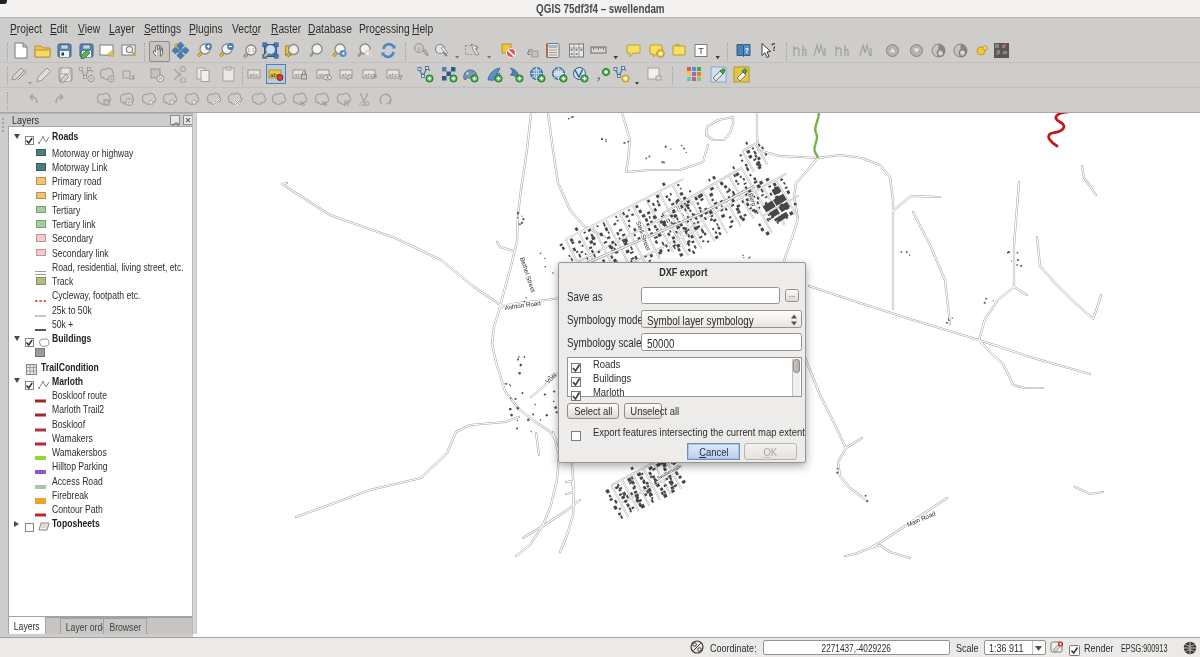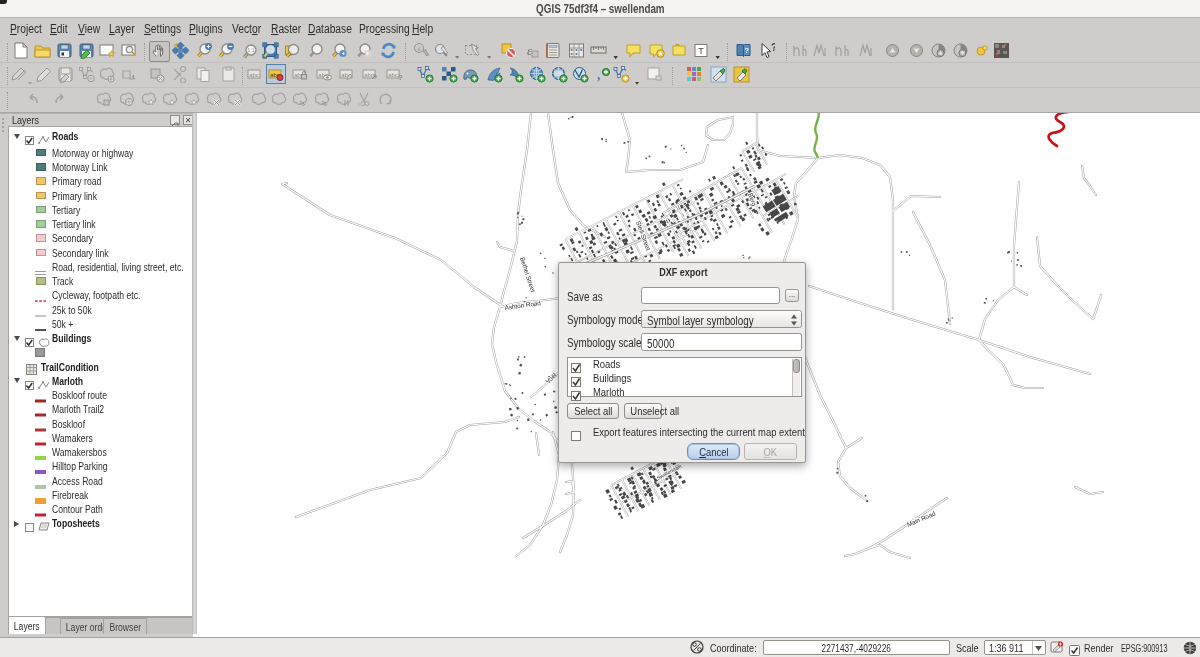--- a/index.html
+++ b/index.html
@@ -1410,21 +1410,21 @@
         <rect x="0.5" y="0.5" width="9" height="9" fill="#fdfdfd" stroke="#7d7975"></rect>
         <path d="M2 5 l2.5 3 4 -6.5" stroke="#3d3a37" stroke-width="1.6" fill="none"></path>
       </svg></div>
 <div class="abs tx" style="left:34px;top:122.5px;font-size:11.5px;color:#2d2d2d;">Marloth</div>
 <div class="abs" style="left:8px;top:140px;width:52px;height:16px;background:linear-gradient(#fdfdfc,#dedad6);border:1px solid #908c88;border-radius:3px;font-size:11.5px;color:#2d2d2d;text-align:center;line-height:15px;"><span class="tc">Select all</span></div>
 <div class="abs" style="left:65px;top:140px;width:38px;height:16px;background:linear-gradient(#fdfdfc,#dedad6);border:1px solid #908c88;border-radius:3px;font-size:11.5px;color:#2d2d2d;text-align:center;line-height:15px;"><span class="tc">Unselect all</span></div>
 <div class="abs" style="left:12px;top:164px;"><svg width="10" height="10" viewBox="0 0 10 10">
         <rect x="0.5" y="0.5" width="9" height="9" fill="#fdfdfd" stroke="#7d7975"></rect>
       </svg></div>
 <div class="abs tx" style="left:34px;top:162.5px;font-size:11.5px;color:#2d2d2d;">Export features intersecting the current map extent</div>
-<div class="abs" style="left:128px;top:180px;width:53px;height:17px;background:linear-gradient(#dfe9f6,#b9cfe8);border:1px solid #6d8fc0;border-radius:6px;box-shadow:0 0 0 1px #aac4e2 inset;font-size:11.5px;color:#1d2d4d;text-align:center;line-height:16px;"><span class="tc"><u>C</u>ancel</span></div>
+<div class="abs" style="left:128px;top:180px;width:53px;height:17px;background:linear-gradient(#dfe9f6,#b9cfe8);border:1px solid #6d8fc0;border-radius:0;box-shadow:0 0 0 1px #aac4e2 inset;font-size:11.5px;color:#1d2d4d;text-align:center;line-height:16px;"><span class="tc"><u>C</u>ancel</span></div>
 <div class="abs" style="left:185px;top:180px;width:53px;height:17px;background:linear-gradient(#f4f2f0,#e5e2de);border:1px solid #b5b4b2;border-radius:3px;font-size:11.5px;color:#aaa6a2;text-align:center;line-height:16px;"><span class="tc"><u style="text-decoration-color:#c5c2be;">O</u>K</span></div>
 </div>
 <div class="abs" style="left:0;top:637px;width:1200px;height:20px;background:#ebeae8;border-top:1px solid #a3a2a0;">
 <div class="abs" style="left:690px;top:2px;"><svg width="14" height="14" viewBox="0 0 14 14">
         <circle cx="7" cy="7" r="6" fill="none" stroke="#3d3a37" stroke-width="1.2"></circle>
         <circle cx="4.5" cy="4.5" r="1.8" fill="none" stroke="#3d3a37"></circle>
         <circle cx="9.5" cy="9.5" r="1.8" fill="none" stroke="#3d3a37"></circle>
         <path d="M10.5 3.5 l-7 7" stroke="#3d3a37"></path>
       </svg></div>
 <div class="abs tx" style="left:710px;top:4px;font-size:11px;color:#2d2d2d;">Coordinate:</div>

